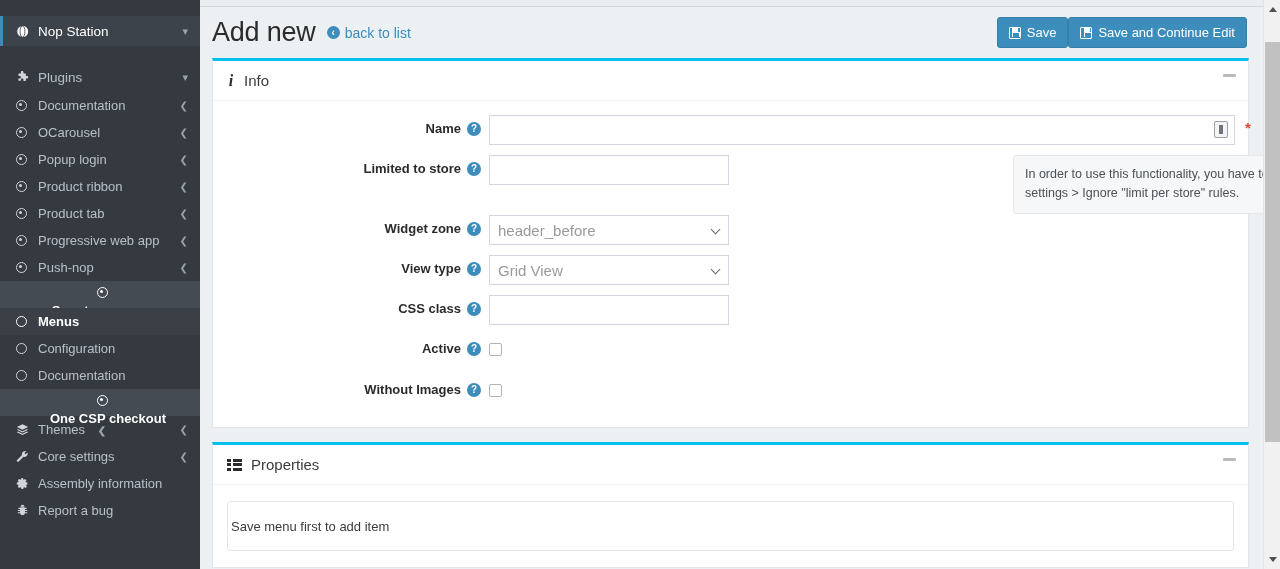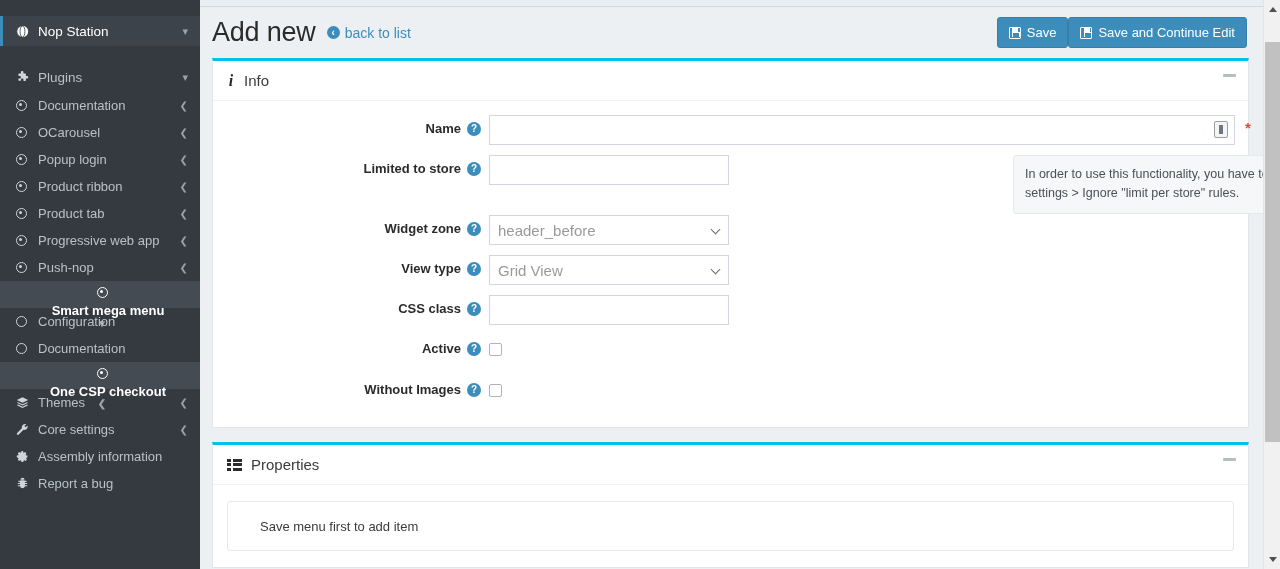--- a/index.html
+++ b/index.html
@@ -277,21 +277,21 @@
     border-radius: 3px;
     padding: 9px 11px;
     font-size: 12.5px; color: #4a5056;
     line-height: 1.55;
   }
   .savebox {
     border: 1px solid #e4e7e9;
     border-radius: 3px;
     height: 50px;
     display: flex; align-items: center;
-    padding: 0 32px;
+    padding: 0 3px;
     font-size: 13px; color: #3b3b3b;
     margin: 2px 0 6px 0;
   }
 
   
   #rscroll {
     position: absolute; right: 0; top: 0;
     width: 17px; height: 569px;
     background: #f1f1f1;
     border-left: 1px solid #e4e4e4;
@@ -388,20 +388,26 @@
         </span>
         <span class="label">Push-nop</span>
         <span class="arrow">❮</span>
       </div>
       <div class="nav-item hl2">
         <span class="ico">
           <span class="circle-dot"></span>
         </span>
         <span class="label">Smart mega menu</span>
         <span class="arrow down">▾</span>
+      </div>
+      <div class="nav-item hl">
+        <span class="ico">
+          <span class="circle-empty"></span>
+        </span>
+        <span class="label">Menus</span>
       </div>
       <div class="nav-item">
         <span class="ico">
           <span class="circle-empty"></span>
         </span>
         <span class="label">Configuration</span>
       </div>
       <div class="nav-item">
         <span class="ico">
           <span class="circle-empty"></span>

